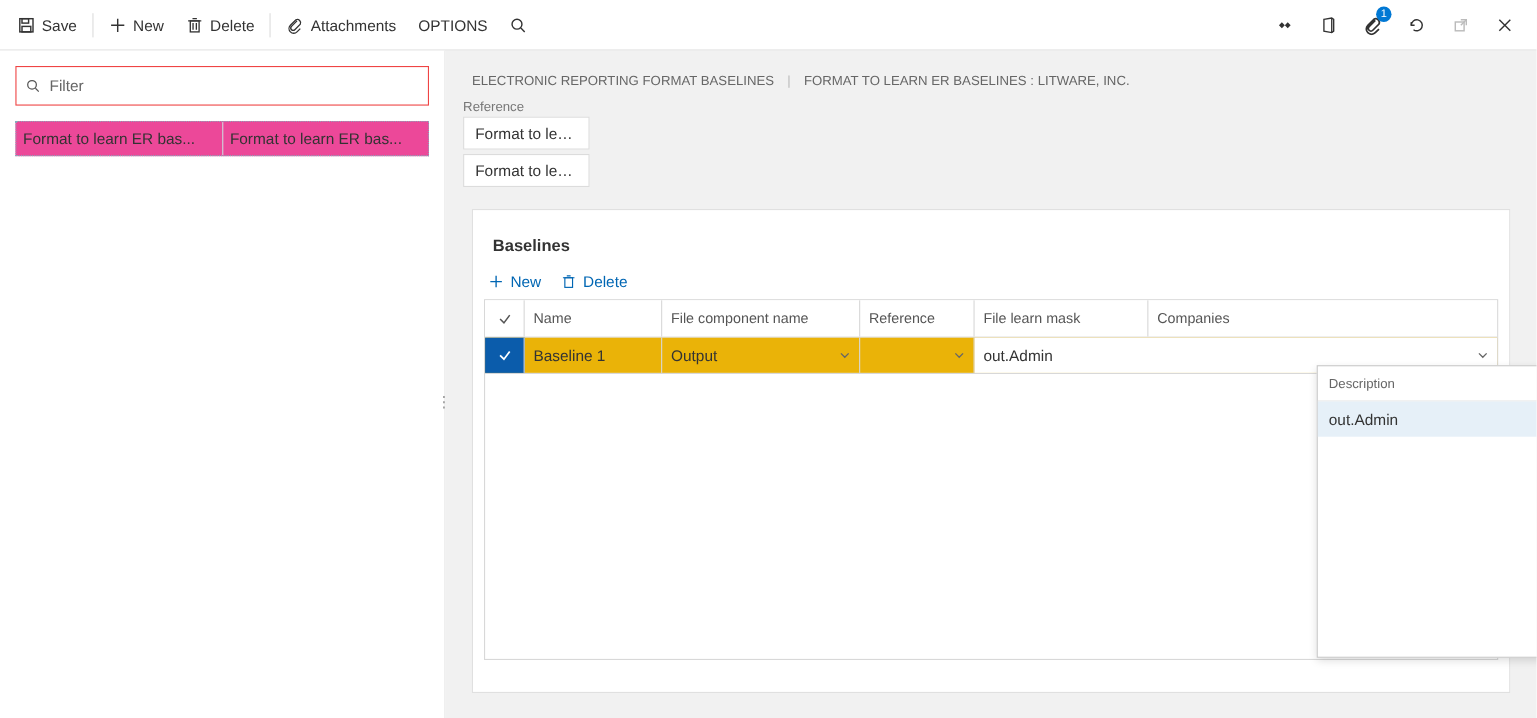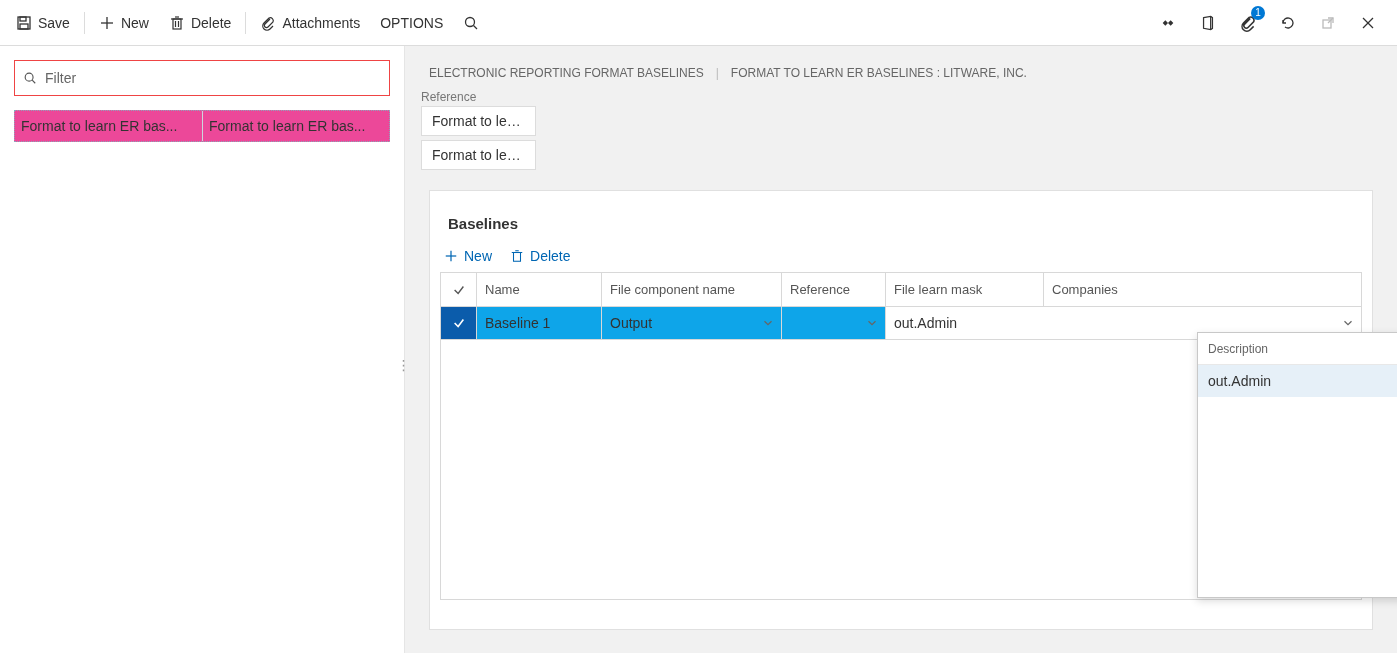--- a/index.html
+++ b/index.html
@@ -45,21 +45,21 @@
   .card { background: #fff; margin: 10px 24px 0 24px; border: 1px solid #e0e0e0; padding: 24px 10px 10px 10px; min-height: 440px; }
   .card-title { font-weight: 600; font-size: 15px; padding: 0 0 16px 8px; }
   .card-actions { display: flex; gap: 18px; padding: 0 0 8px 4px; }
   .act-btn { display: flex; align-items: center; gap: 6px; color: #0066b3; cursor: pointer; font-size: 14px; }
   .act-btn .ico { width: 14px; height: 14px; }
 
   
   .tbl { border: 1px solid #d8d8d8; display: flex; flex-direction: column; }
   .tbl-head, .tbl-row { display: flex; }
   .tbl-head { background: #fff; border-bottom: 1px solid #d8d8d8; color: #555; font-size: 13px; height: 34px; }
-  .tbl-row { height: 32px; background: #0ea5e9; }
+  .tbl-row { height: 32px; background: #eab308; }
   .tbl-row.selected .sel { background: #0b5cab; color: #fff; }
   .cell { border-right: 1px solid #d8d8d8; display: flex; align-items: center; padding: 0 8px; overflow: hidden; white-space: nowrap; position: relative; }
   .col-sel { width: 36px; justify-content: center; }
   .col-name { width: 125px; }
   .col-comp { width: 180px; }
   .col-co { width: 104px; }
   .col-mask { width: 158px; }
   .col-base { flex: 1; border-right: none; }
   .dd-chevron { position: absolute; right: 6px; top: 50%; transform: translateY(-50%); width: 14px; height: 14px; color: #666; cursor: pointer; }
   .tbl-body-spacer { height: 260px; border-top: 1px solid #d8d8d8; }

